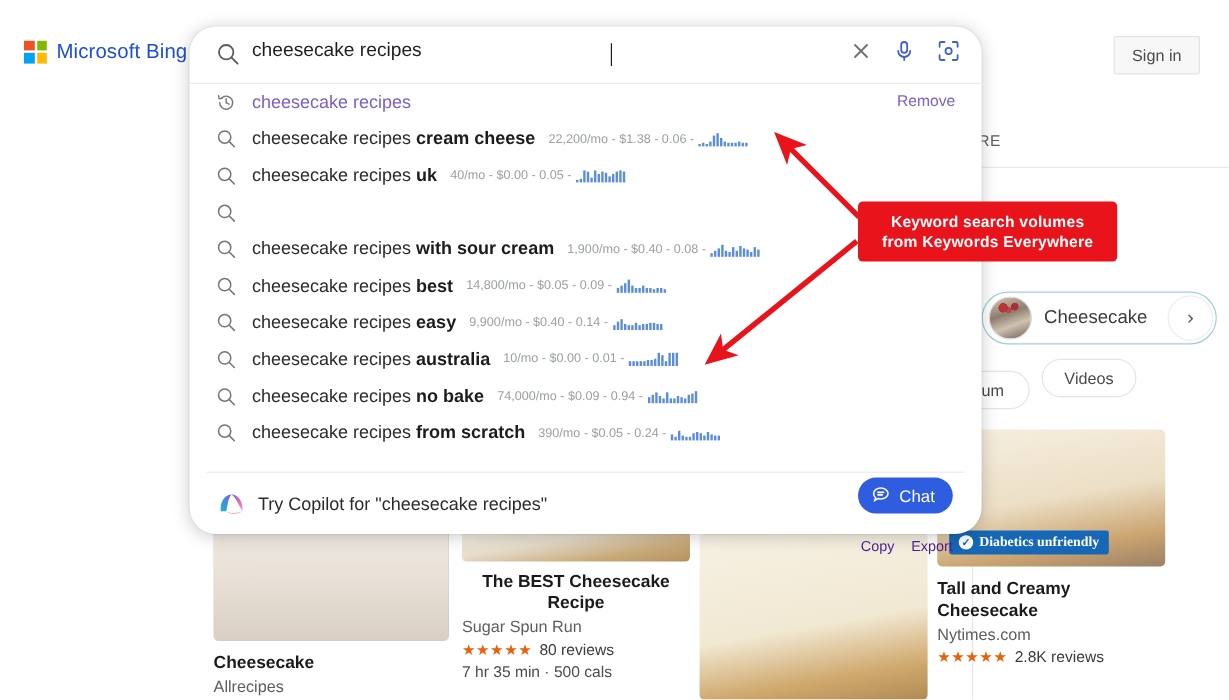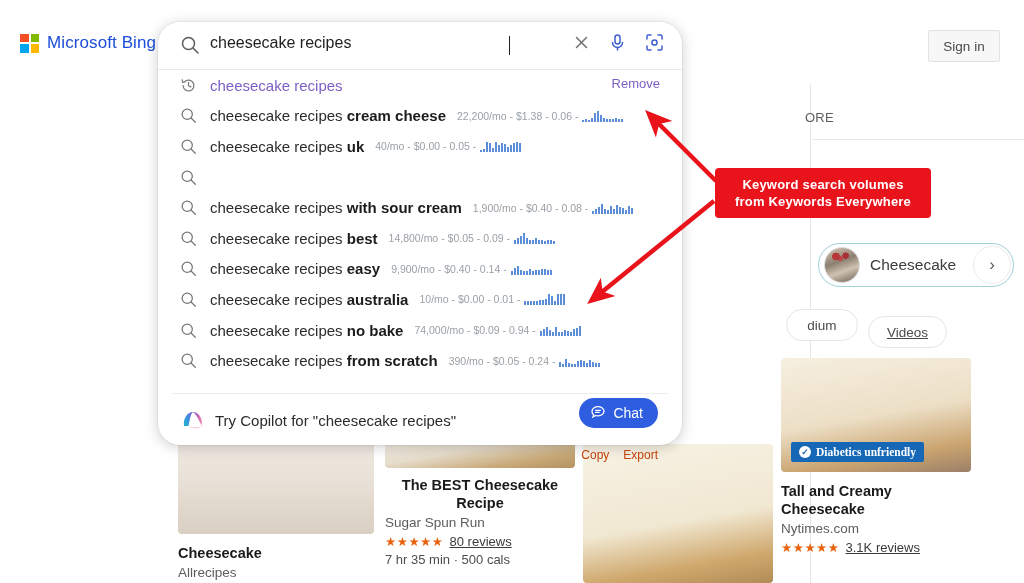--- a/index.html
+++ b/index.html
@@ -58,50 +58,50 @@
     border-radius: 50%; background:#fff; border:1px solid #ececec;
     display:flex; align-items:center; justify-content:center;
     color:#5a5a5a; font-size: 17px;
   }
   .filter-pill {
     position: absolute; height: 32px; border: 1px solid #e5e5e5; border-radius: 18px;
     background:#fff; display:flex; align-items:center; justify-content:center;
     font-size: 13.5px; color:#4a4a4a; padding: 0 16px;
   }
   .filter-medium { left: 786px; top: 309px; width: 72px; }
-  .filter-videos { left: 868px; top: 316px; width: 79px; text-decoration: underline; }
+  .filter-videos { left: 868px; top: 299px; width: 79px; }
 
   
   .card { position: absolute; }
   .card-img { border-radius: 4px; background-size: cover; background-position: center; }
   .card-title { font-size: 14.5px; font-weight: bold; color: #1a1a1a; line-height: 18px; }
   .card-src { font-size: 13.5px; color: #5d5d5d; margin-top: 3px; }
   .card-meta { font-size: 13px; color: #4d4d4d; margin-top: 3px; }
   .stars { color: #e8620c; font-size: 12.5px; letter-spacing: .5px; }
-  .reviews { font-size: 13px; color: #3b3b3b; margin-left: 6px; text-decoration: underline; }
+  .reviews { font-size: 13px; color: #3b3b3b; margin-left: 6px; }
 
   .img-a { background:
      linear-gradient(180deg,#efe9e2 0%,#e8e0d6 45%,#d9cfc2 100%),
      repeating-linear-gradient(45deg,#4a403a 0 3px,#6b5c50 3px 6px); }
   .img-b { background: linear-gradient(170deg,#f4efe6 0%,#e6dccb 40%,#c8a978 75%,#b4915f 100%); }
   .img-c { background: linear-gradient(170deg,#f7f2e5 0%,#f1e8d2 55%,#cfa86d 82%,#b08b55 100%); }
   .img-d { background: linear-gradient(170deg,#f6efe0 0%,#ecdfc6 50%,#caa470 80%,#9b8068 100%); }
 
   .badge-diabetic {
     position:absolute; left:10px; top:10px; height:20px;
     background:#1667b5; color:#fff; border-radius:2px;
     display:flex; align-items:center; gap:5px; padding:0 8px;
     font-size:11.5px; font-weight:bold; font-family:"Liberation Serif", serif;
   }
   .badge-check { width:12px; height:12px; border-radius:50%; background:#fff; color:#1667b5;
                  font-size:9px; display:flex; align-items:center; justify-content:center; font-weight:bold; }
 
   
   .sb-panel {
-    position: absolute; left: 158px; top: 22px; width: 524px; height: 423px;
+    position: absolute; left: 158px; top: 22px; width: 660px; height: 423px;
     background: #fff; border-radius: 22px;
     box-shadow: 0 2px 14px rgba(0,0,0,.20), 0 0 0 1px rgba(0,0,0,.035);
   }
   .sb-top { position: relative; height: 47px; }
   .sb-mag { position:absolute; left: 22px; top: 13px; }
   .sb-input {
     position:absolute; left: 52px; top: 12px; width: 580px;
     font-size: 16px; color: #1f1f1f; border: none; outline: none; background: transparent;
     font-family: "Liberation Sans", sans-serif;
   }
@@ -122,21 +122,21 @@
 
   .sb-bottom-div { position:absolute; left: 14px; right: 14px; top: 371px; height:1px; background:#ececec; }
   .copilot-row { position:absolute; left: 0; right:0; top: 378px; height: 40px; display:flex; align-items:center; padding-left: 22px; }
   .copilot-logo { width: 26px; height: 26px; position: relative; flex:0 0 26px; }
   .copilot-text { font-size: 15px; color: #2b2b2b; margin-left: 9px; }
   .chat-btn {
     position:absolute; right: 24px; top: -2px; height: 30px; padding: 0 15px 0 11px;
     background:#2f5de0; color:#fff; border-radius: 16px;
     display:flex; align-items:center; gap: 7px; font-size: 14px;
   }
-  .ke-actions { position:absolute; right: 24px; top: 426px; display:flex; gap: 14px; font-size: 12px; color:#c2410c; }
+  .ke-actions { position:absolute; right: 24px; top: 426px; display:flex; gap: 14px; font-size: 12px; color:#4c1d95; }
 
   
   .callout {
     position:absolute; left: 715px; top: 168px; width: 216px; height: 50px;
     background:#e8131b; border-radius: 4px;
     display:flex; flex-direction:column; align-items:center; justify-content:center;
     color:#fff; font-size: 13px; font-weight: bold; line-height: 17px; text-align:center;
     letter-spacing: .2px;
   }
   .anno-svg { position:absolute; left:0; top:0; width:1024px; height:583px; pointer-events:none; }
@@ -194,21 +194,21 @@
     <div class="card-img img-d" style="width:190px;height:114px;position:relative;">
       <span class="badge-diabetic" style="top:84px;">
         <span class="badge-check">✓</span>
         <span>Diabetics unfriendly</span>
       </span>
     </div>
     <div class="card-title" style="margin-top:10px;">Tall and Creamy Cheesecake</div>
     <div class="card-src">Nytimes.com</div>
     <div style="display:flex;align-items:center;margin-top:4px;">
       <span class="stars">★★★★★</span>
-      <span class="reviews">3.1K reviews</span>
+      <span class="reviews">2.8K reviews</span>
     </div>
   </div>
 
   <div class="sb-panel">
     <div class="sb-top">
       <span class="sb-mag">
         <svg width="20" height="20" viewBox="0 0 20 20" fill="none" stroke="#5a5a5a" stroke-width="1.5">
           <circle cx="8.5" cy="8.5" r="6"></circle>
             <line x1="13" y1="13" x2="18" y2="18" stroke-linecap="round"></line>
         </svg>

